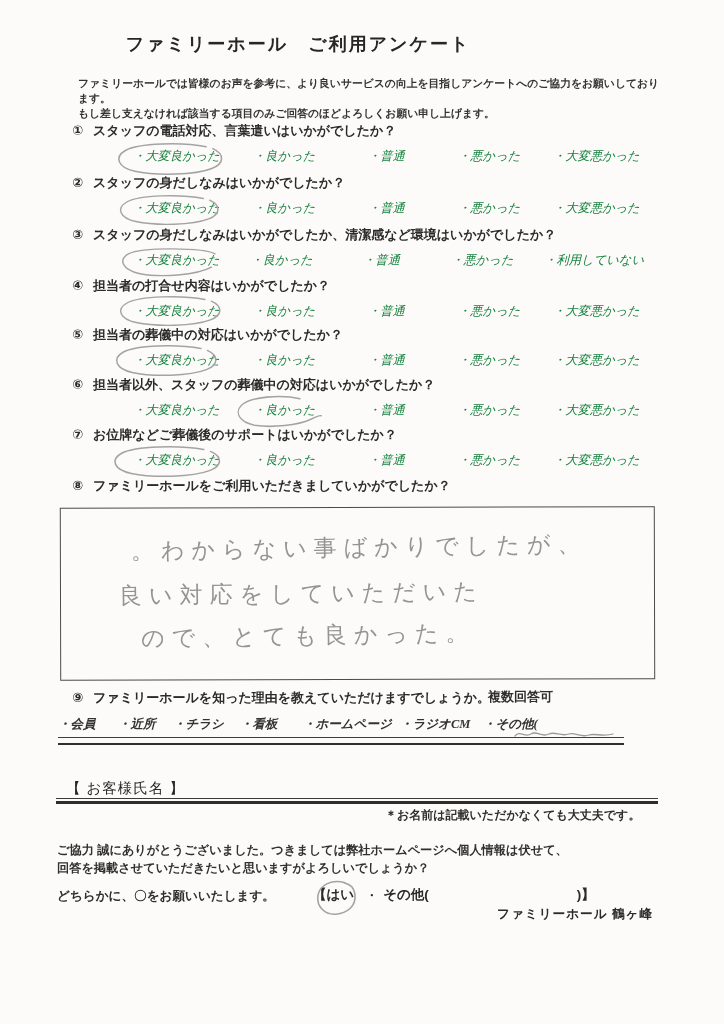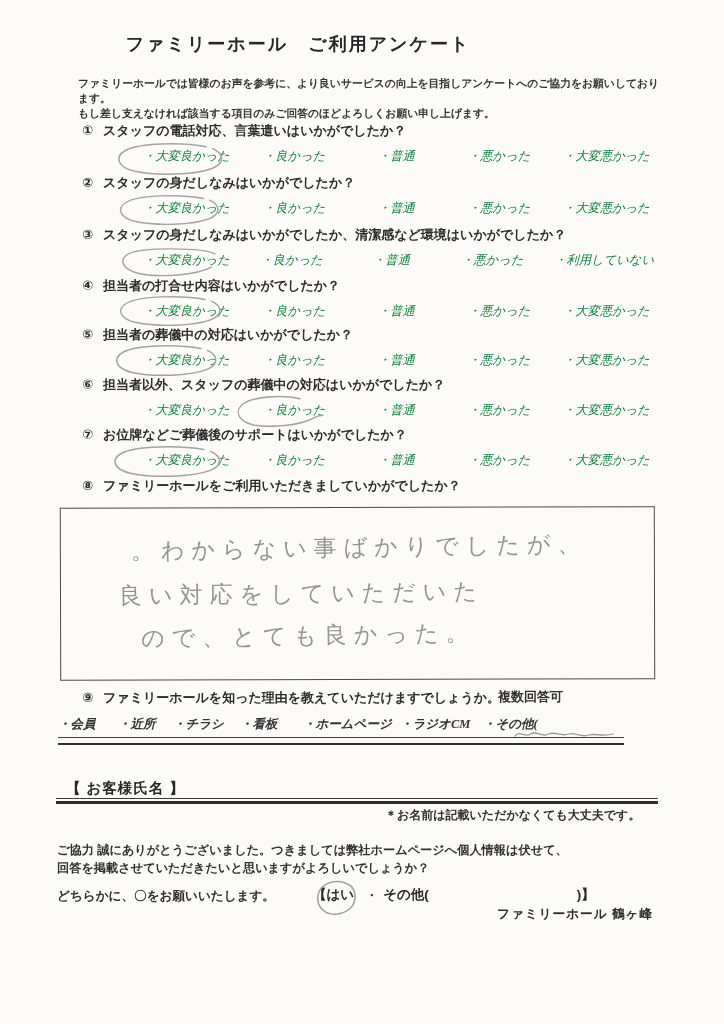--- a/index.html
+++ b/index.html
@@ -16,21 +16,21 @@
   .title{
     position:absolute;top:32px;left:0;width:596px;
     text-align:center;margin:0;
     font-family:"Liberation Serif","DejaVu Serif",serif;
     font-size:18px;font-weight:700;letter-spacing:2px;color:#262626;
   }
   .intro{
     position:absolute;top:76px;left:78px;width:586px;margin:0;
     font-size:10.8px;font-weight:700;line-height:15px;color:#333;
   }
-  .q{position:absolute;left:18px;width:636px;}
+  .q{position:absolute;left:8px;width:636px;}
   .q-line{margin-left:64px;font-size:13px;font-weight:700;color:#2b2b2b;line-height:20px;}
   .q-num{display:inline-block;margin-right:10px;font-weight:700;}
   .opts{display:flex;margin-left:125px;margin-top:7px;
     font-family:"Liberation Serif","DejaVu Serif",serif;
     font-style:italic;font-size:12.3px;color:#15803d;line-height:16px;}
   .o0{width:120px}.o1{width:115px}.o2{width:90px}.o3{width:95px}.o4{flex:none}
   
   .comment-box{
     position:absolute;left:60px;top:507px;width:593px;height:171px;
     border:1.6px solid #4a4a4a;background:transparent;
@@ -50,21 +50,21 @@
   .q9-opts{
     position:absolute;left:58px;top:716px;width:566px;display:flex;
     font-family:"Liberation Serif","DejaVu Serif",serif;
     font-style:italic;font-weight:700;font-size:12.5px;color:#333;
     padding-bottom:4px;border-bottom:1.2px solid #3d3d3d;align-items:flex-end;
   }
   .s0{width:60px}.s1{width:55px}.s2{width:67px}.s3{width:63px}.s4{width:97px}.s5{width:83px}.s6{flex:none}
   .q9-heavyline{position:absolute;left:58px;top:743px;width:566px;height:2.4px;background:#2f2f2f;}
   .q9-squiggle{position:absolute;left:512px;top:726px;}
   
-  .name-label{position:absolute;left:66px;top:779px;font-size:14.5px;font-weight:700;color:#262626;letter-spacing:1px;}
+  .name-label{position:absolute;left:66px;top:779px;font-size:14.5px;font-weight:400;color:#262626;letter-spacing:1px;}
   .name-rule-thin{position:absolute;left:56px;top:798px;width:602px;height:0;border-top:1.1px solid #3a3a3a;}
   .name-rule-thick{position:absolute;left:56px;top:801px;width:602px;height:2.6px;background:#2d2d2d;}
   .name-note{position:absolute;left:385px;top:807px;font-size:12px;font-weight:700;color:#2f2f2f;}
   
   .closing{position:absolute;left:57px;top:841px;width:610px;font-size:12.2px;font-weight:700;line-height:18px;color:#303030;}
   .instruction{position:absolute;left:57px;top:888px;font-size:12.6px;font-weight:700;color:#2e2e2e;}
   .choice{position:absolute;left:313px;top:886px;font-size:13.5px;font-weight:700;color:#2a2a2a;}
   .choice .gap{display:inline-block;width:148px;}
   .choice .sep{display:inline-block;margin:0 6px 0 12px;font-size:11px;}
   .signature{position:absolute;left:497px;top:906px;font-size:12.6px;font-weight:700;letter-spacing:1px;color:#2b2b2b;}

